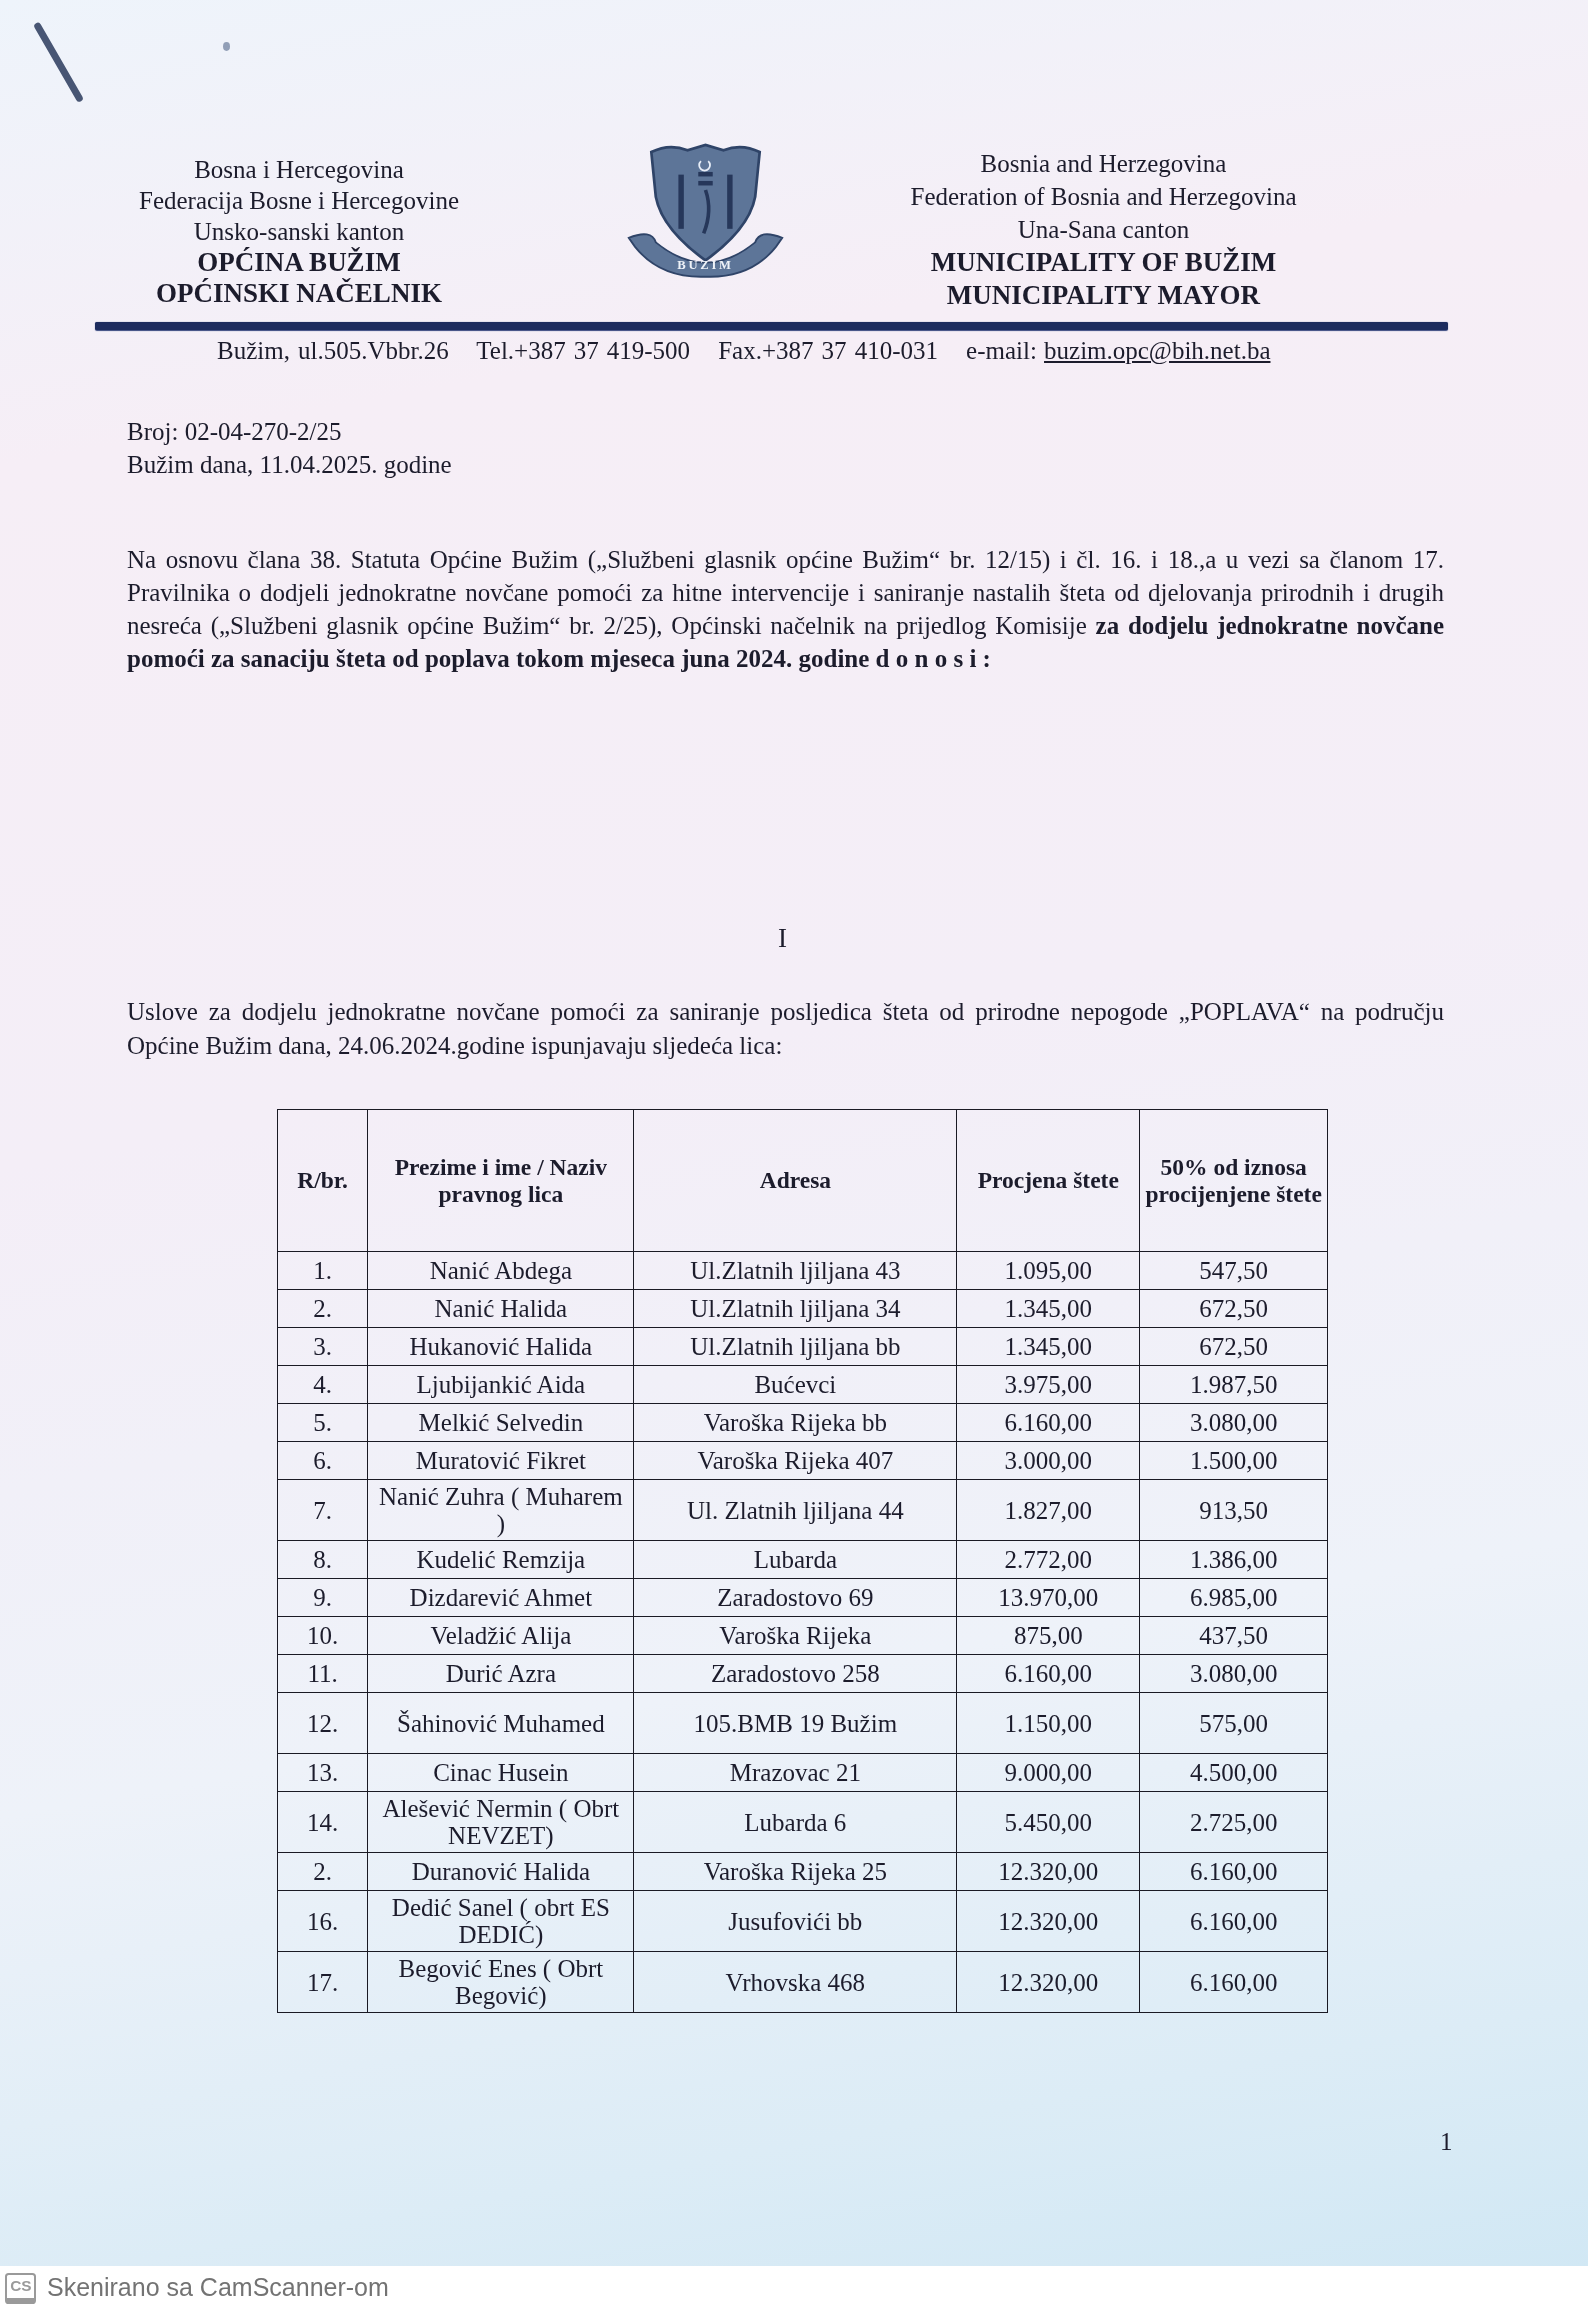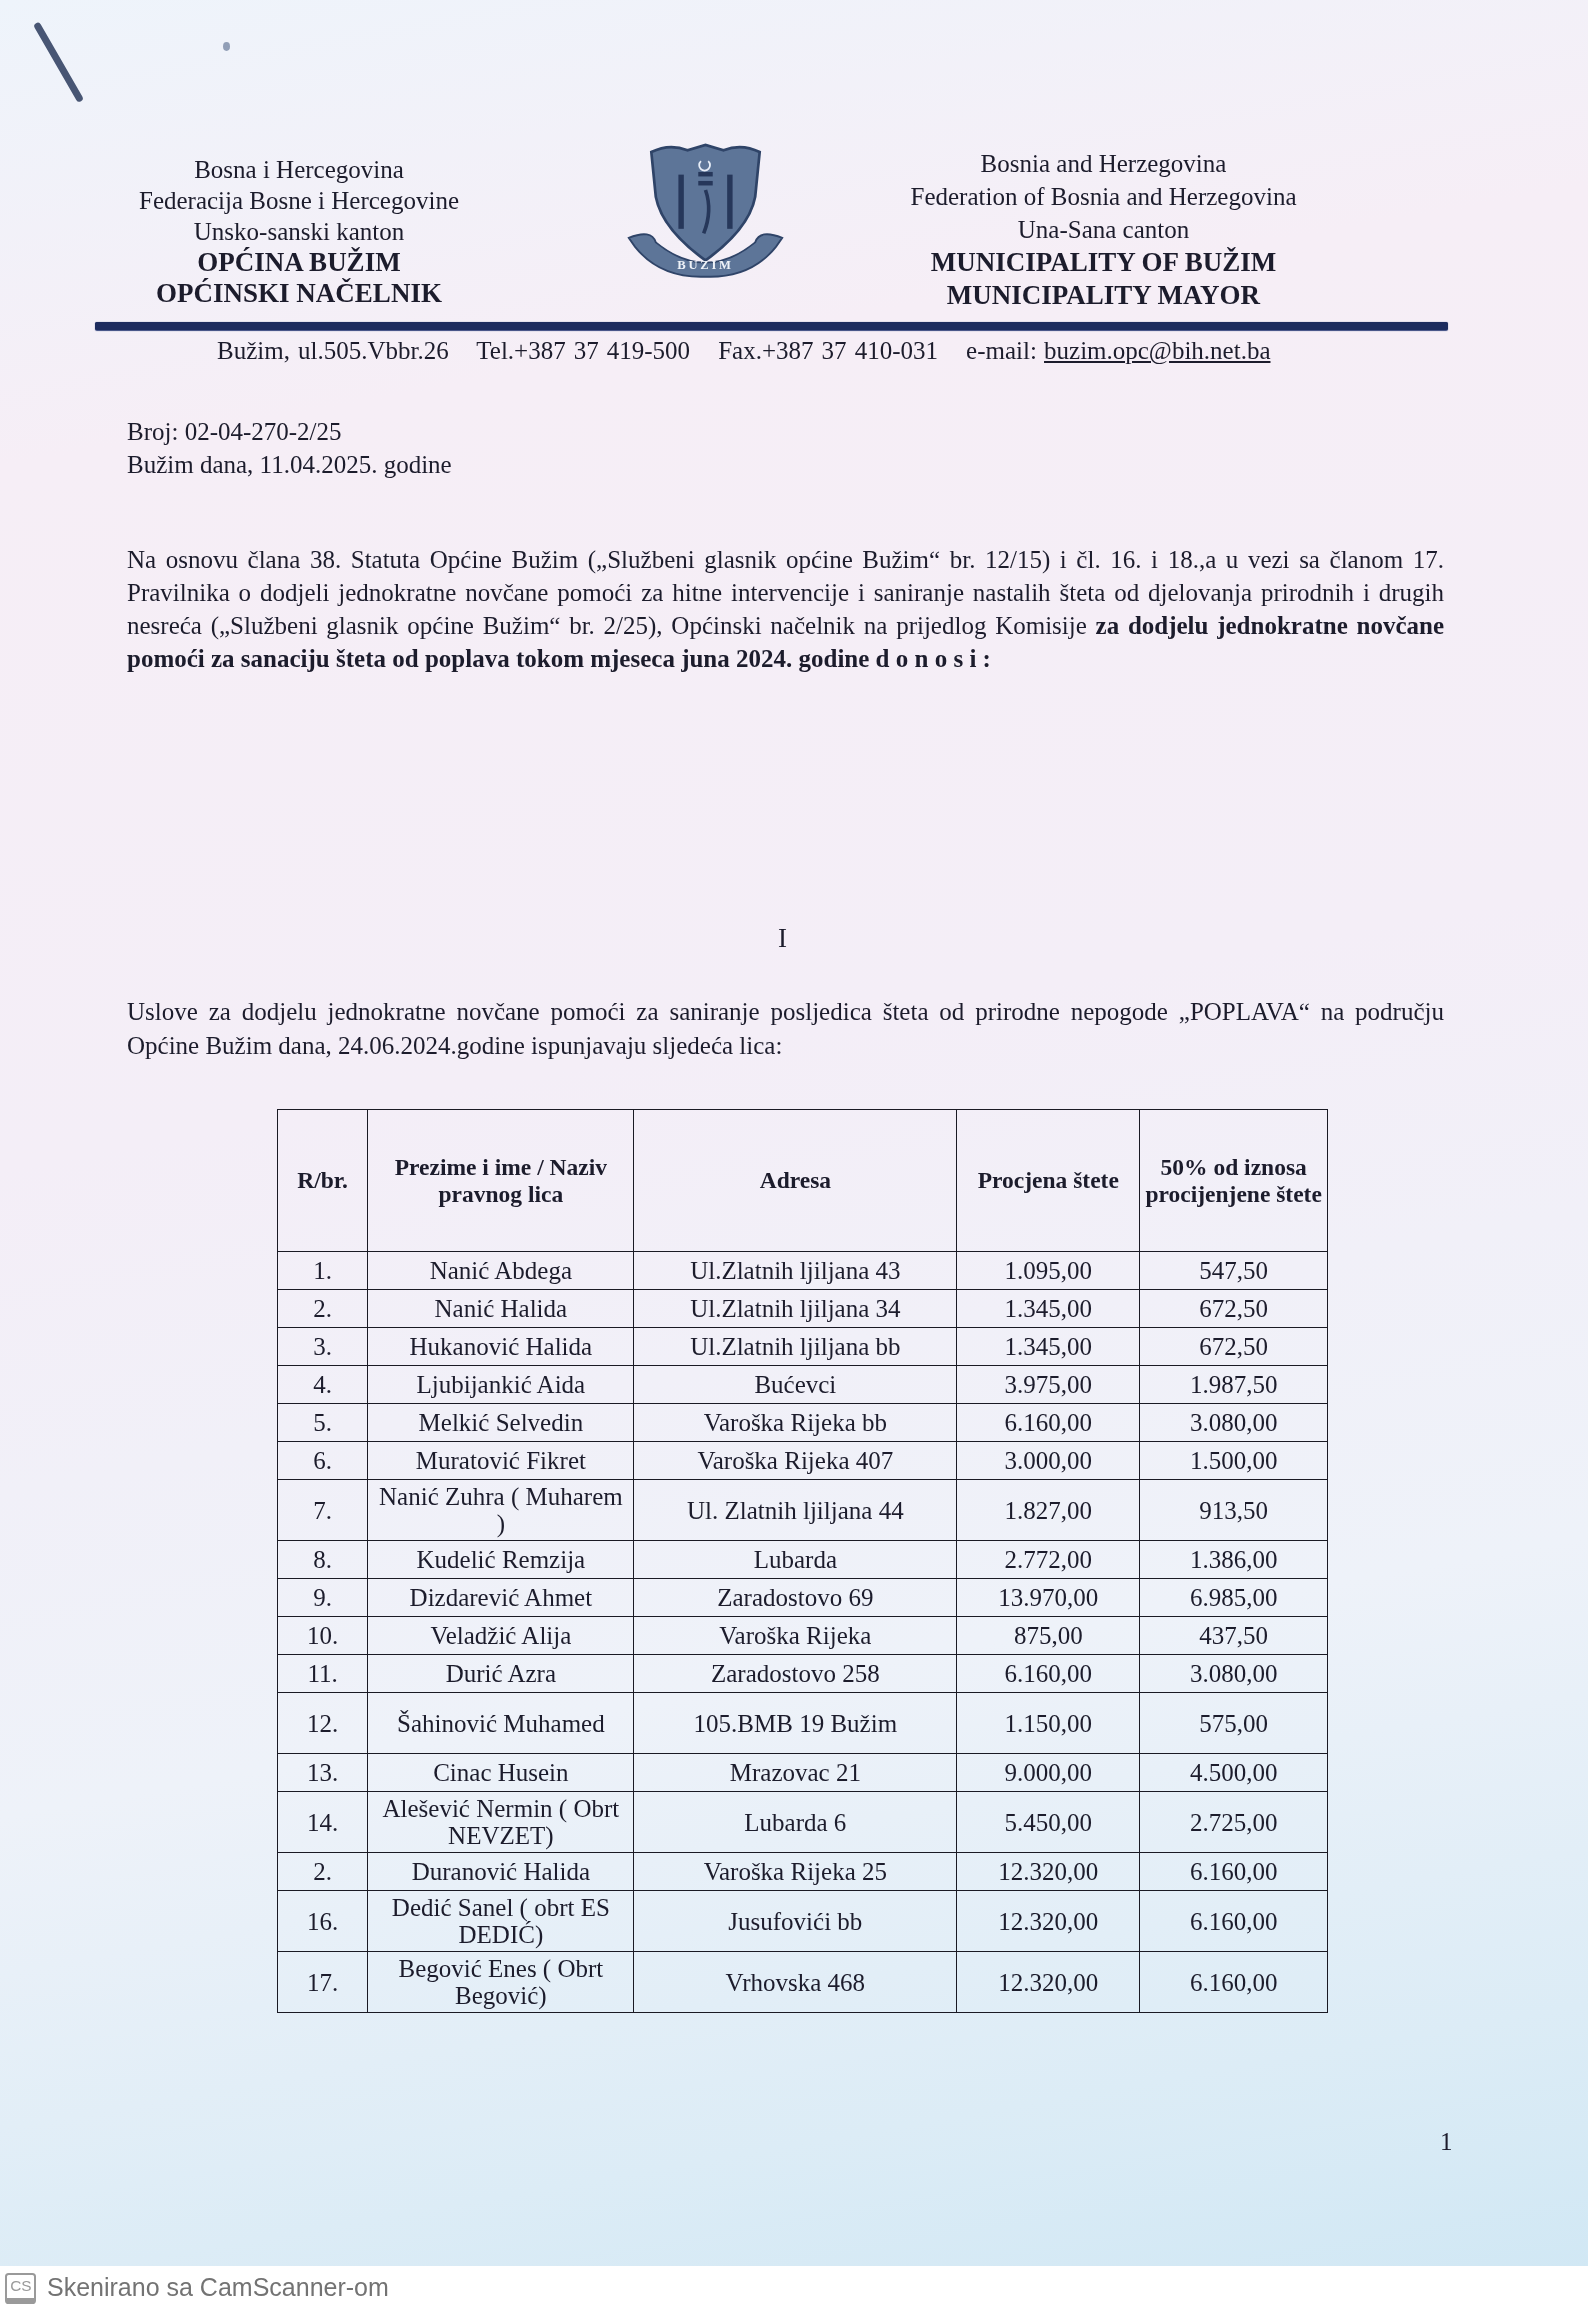--- a/index.html
+++ b/index.html
@@ -32,21 +32,21 @@
   table.grid { position: absolute; left: 277px; top: 1109px; width: 1051px; border-collapse: collapse; font-size: 25px; }
   table.grid th, table.grid td { border: 1.8px solid #1a1a24; text-align: center; vertical-align: middle; padding: 0 3.6px; line-height: 29px; }
   table.grid th { font-weight: bold; font-size: 23.5px; line-height: 27px; height: 141px; }
   table.grid td { height: 37px; }
   table.grid td.tall { height: 60px; line-height: 27px; }
   table.grid td.bold { font-weight: normal; }
   .col-no { width: 83px; } .col-name { width: 262px; } .col-addr { width: 320px; } .col-est { width: 177px; } .col-half { width: 181px; }
 
   .page-num { position: absolute; left: 1440px; top: 2128px; font-size: 25px; }
   .footer { position: absolute; left: 0; top: 2266px; width: 1588px; height: 50px; background: #ffffff; }
-  .cs-logo { position: absolute; left: 5.4px; top: 7.2px; width: 31px; height: 31px; border: 2.7px solid #9a9a9a; border-bottom-width: 6.3px; border-radius: 3.6px; box-sizing: border-box; color: #9a9a9a; font-family: "Liberation Sans", sans-serif; font-weight: normal; font-size: 15.4px; line-height: 22px; text-align: center; }
+  .cs-logo { position: absolute; left: 5.4px; top: 7.2px; width: 31px; height: 31px; border: 2.7px solid #9a9a9a; border-bottom-width: 6.3px; border-radius: 3.6px; box-sizing: border-box; color: #9a9a9a; font-family: "Liberation Sans", sans-serif; font-weight: bold; font-size: 15.4px; line-height: 22px; text-align: center; }
   .cs-text { position: absolute; left: 47px; top: 7.2px; font-family: "Liberation Sans", sans-serif; font-size: 25px; color: #737373; }
 </style>
 </head>
 <body>
 
 <div class="page">
   <div class="pen-mark"></div>
   <div class="dot-mark"></div>
 
   <div class="hdr-left">

